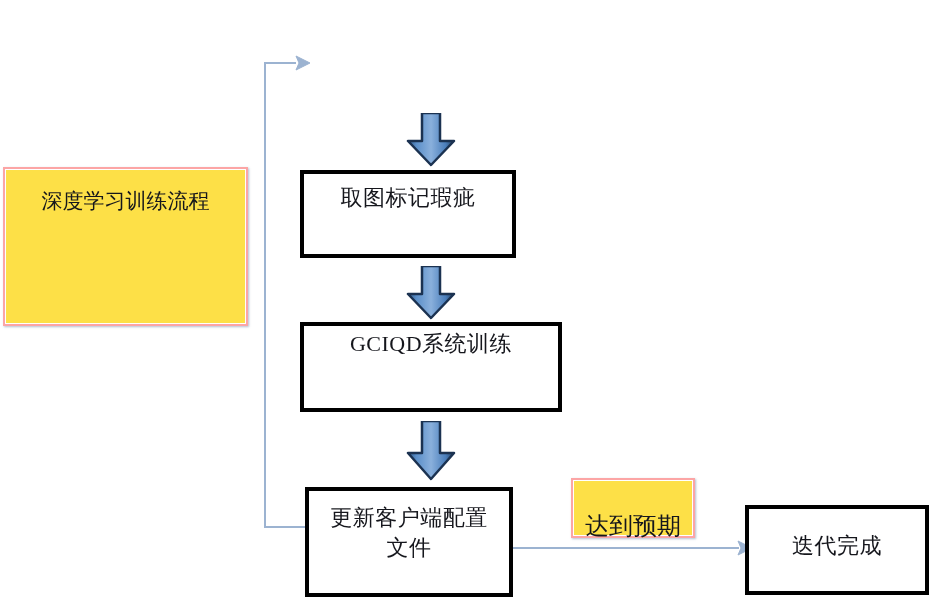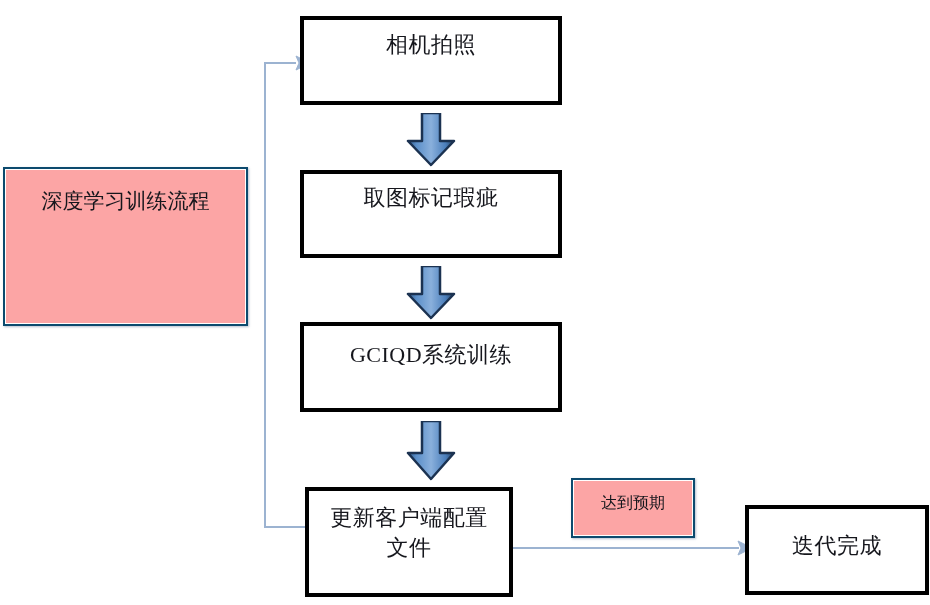--- a/index.html
+++ b/index.html
@@ -29,22 +29,22 @@
     display: block;
     font-size: 22px;
     line-height: 30px;
     color: #15161c;
     letter-spacing: 0.5px;
     white-space: pre-line;
   }
 
   
   .thin-box {
-    border: 2px solid #0c4a6e;
-    background: #fca5a5;
+    border: 2px solid #fca5a5;
+    background: #fde047;
     text-align: center;
   }
   .thin-box-inner-shadow {
     box-shadow: inset 0 0 0 1px #ffffff, 1px 1px 2px rgba(120,140,170,0.55);
   }
   .note-line {
     display: block;
     font-size: 21px;
     line-height: 32px;
     color: #15161c;
@@ -64,55 +64,52 @@
 
   <div class="abs thin-box thin-box-inner-shadow" style="left:3px; top:167px; width:245px; height:159px; padding-top:16px;">
     <span class="note-line">深度学习训练流程</span>
   </div>
 
   <svg class="connector" width="930" height="605">
     <polyline points="305,527 265,527 265,63 296,63" fill="none" stroke="#9cb3d1" stroke-width="2"></polyline>
     <polygon points="296,56 310,63 296,70 299,63" fill="#9cb3d1" stroke="#9cb3d1" stroke-width="1"></polygon>
   </svg>
 
-  <div class="abs proc-box" style="left:300px; top:16px; width:262px; height:89px; padding-top:10px;">
-    <span class="proc-label">相机拍照</span>
-  </div>
 
   <svg class="block-arrow" style="left:404px; top:113px;" width="54" height="54" viewBox="0 0 54 54">
     <defs>
       <linearGradient id="ag1" x1="0" y1="0" x2="1" y2="0">
         <stop offset="0%" stop-color="#2e5787"></stop>
         <stop offset="18%" stop-color="#5b8fc9"></stop>
         <stop offset="50%" stop-color="#8ab0dc"></stop>
         <stop offset="82%" stop-color="#4a7ebb"></stop>
         <stop offset="100%" stop-color="#24405f"></stop>
       </linearGradient>
     </defs>
     <polygon points="18,0 36,0 36,28 50,28 27,52 4,28 18,28" fill="url(#ag1)" stroke="#1b3251" stroke-width="2.5" stroke-linejoin="round"></polygon>
   </svg>
 
-  <div class="abs proc-box" style="left:300px; top:170px; width:262px; height:88px; padding-top:9px;">
+  <div class="abs proc-box" style="left:300px; top:170px; width:216px; height:88px; padding-top:9px;">
     <span class="proc-label">取图标记瑕疵</span>
   </div>
 
   <svg class="block-arrow" style="left:404px; top:266px;" width="54" height="54" viewBox="0 0 54 54">
     <defs>
       <linearGradient id="ag2" x1="0" y1="0" x2="1" y2="0">
         <stop offset="0%" stop-color="#2e5787"></stop>
         <stop offset="18%" stop-color="#5b8fc9"></stop>
         <stop offset="50%" stop-color="#8ab0dc"></stop>
         <stop offset="82%" stop-color="#4a7ebb"></stop>
         <stop offset="100%" stop-color="#24405f"></stop>
       </linearGradient>
     </defs>
     <polygon points="18,0 36,0 36,28 50,28 27,52 4,28 18,28" fill="url(#ag2)" stroke="#1b3251" stroke-width="2.5" stroke-linejoin="round"></polygon>
   </svg>
 
-  <div class="abs proc-box" style="left:300px; top:322px; width:262px; height:90px; padding-top:14px;">
+  <div class="abs proc-box" style="left:300px; top:322px; width:262px; height:90px; padding-top:3px;">
     <span class="proc-label">GCIQD系统训练</span>
   </div>
 
   <svg class="block-arrow" style="left:404px; top:421px;" width="54" height="60" viewBox="0 0 54 60">
     <defs>
       <linearGradient id="ag3" x1="0" y1="0" x2="1" y2="0">
         <stop offset="0%" stop-color="#2e5787"></stop>
         <stop offset="18%" stop-color="#5b8fc9"></stop>
         <stop offset="50%" stop-color="#8ab0dc"></stop>
         <stop offset="82%" stop-color="#4a7ebb"></stop>
@@ -121,21 +118,21 @@
     </defs>
     <polygon points="18,0 36,0 36,32 50,32 27,58 4,32 18,32" fill="url(#ag3)" stroke="#1b3251" stroke-width="2.5" stroke-linejoin="round"></polygon>
   </svg>
 
   <div class="abs proc-box" style="left:305px; top:487px; width:208px; height:110px; padding-top:12px;">
     <span class="proc-label">更新客户端配置
 文件</span>
   </div>
 
   <div class="abs thin-box thin-box-inner-shadow" style="left:571px; top:478px; width:124px; height:60px; padding-top:9px;">
-    <span class="note-line" style="font-size:16px; line-height:28px;">达到预期</span>
+    <span class="note-line" style="font-size:24px; line-height:28px;margin-top:23px;">达到预期</span>
   </div>
 
   <svg class="connector" width="930" height="605">
     <line x1="513" y1="548" x2="739" y2="548" stroke="#9cb3d1" stroke-width="2"></line>
     <polygon points="738,541 752,548 738,555 741,548" fill="#9cb3d1" stroke="#9cb3d1" stroke-width="1"></polygon>
   </svg>
 
   <div class="abs proc-box" style="left:745px; top:505px; width:184px; height:90px; padding-top:22px;">
     <span class="proc-label">迭代完成</span>
   </div>

